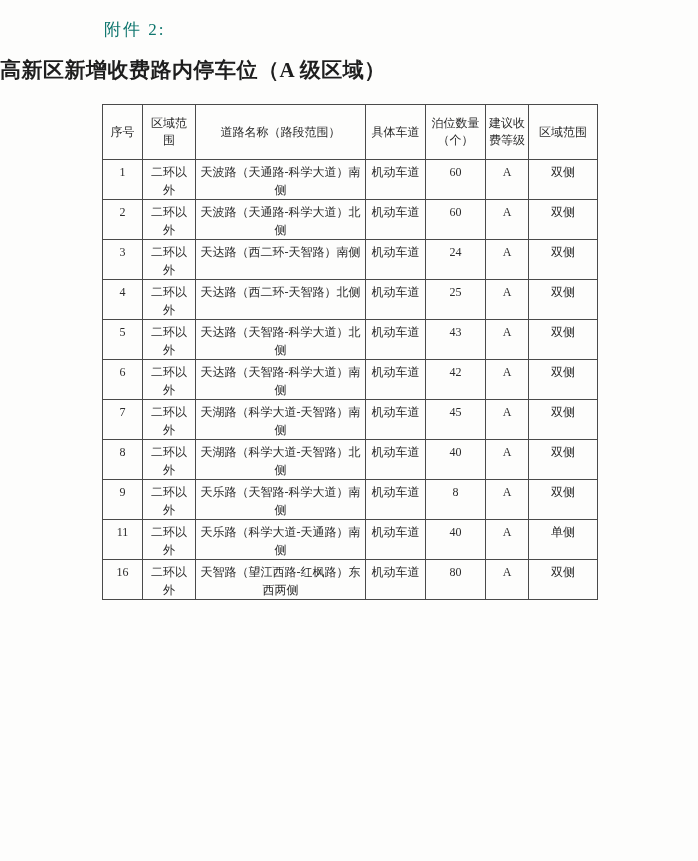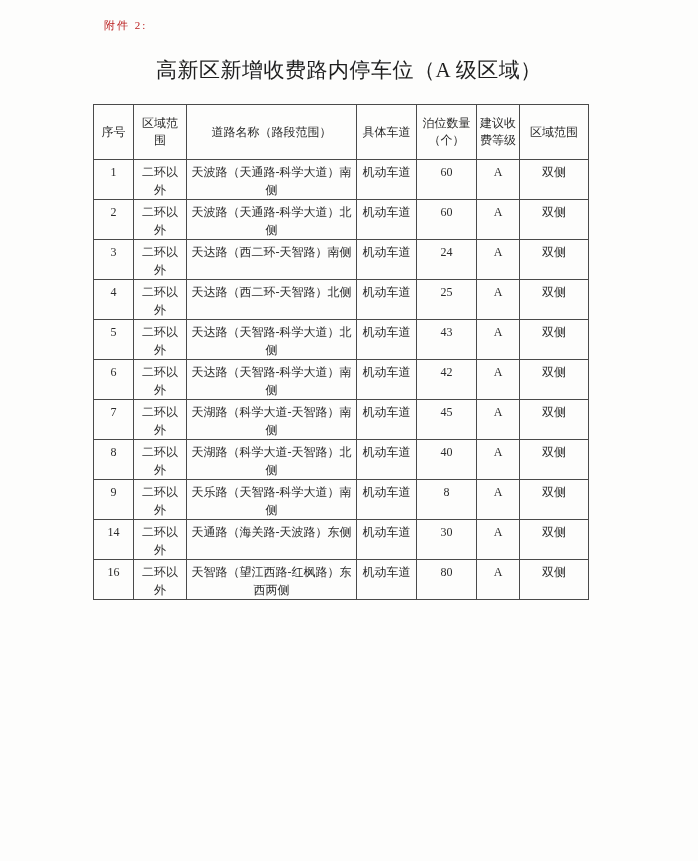--- a/index.html
+++ b/index.html
@@ -12,38 +12,38 @@
     position: relative;
     background: #fdfdfc;
     font-family: "Liberation Serif", "DejaVu Serif", serif;
     color: #2b2b2b;
     overflow: hidden;
   }
   .attachment-label {
     position: absolute;
     left: 104px;
     top: 18px;
-    font-size: 11px;
+    font-size: 17px;
     letter-spacing: 2px;
-    color: #b91c1c;
+    color: #0f766e;
   }
   .page-title {
     position: absolute;
     left: 0;
     top: 56px;
     width: 100%;
-    text-align: center;
+    text-align: left;
     font-size: 21px;
-    font-weight: normal;
+    font-weight: bold;
     letter-spacing: 0.5px;
     color: #1e1e1e;
   }
   table.parking-table {
     position: absolute;
-    left: 93px;
+    left: 102px;
     top: 104px;
     width: 495px;
     border-collapse: collapse;
     table-layout: fixed;
   }
   .parking-table th,
   .parking-table td {
     border: 1px solid #4a4a4a;
     font-size: 12px;
     font-weight: normal;
@@ -169,27 +169,27 @@
       <tr>
         <td>9</td>
         <td>二环以外</td>
         <td>天乐路（天智路-科学大道）南侧</td>
         <td>机动车道</td>
         <td>8</td>
         <td>A</td>
         <td>双侧</td>
       </tr>
       <tr>
-        <td>14</td>
+        <td>11</td>
         <td>二环以外</td>
-        <td>天通路（海关路-天波路）东侧</td>
+        <td>天乐路（科学大道-天通路）南侧</td>
         <td>机动车道</td>
-        <td>30</td>
+        <td>40</td>
         <td>A</td>
-        <td>双侧</td>
+        <td>单侧</td>
       </tr>
       <tr>
         <td>16</td>
         <td>二环以外</td>
         <td>天智路（望江西路-红枫路）东西两侧</td>
         <td>机动车道</td>
         <td>80</td>
         <td>A</td>
         <td>双侧</td>
       </tr>

